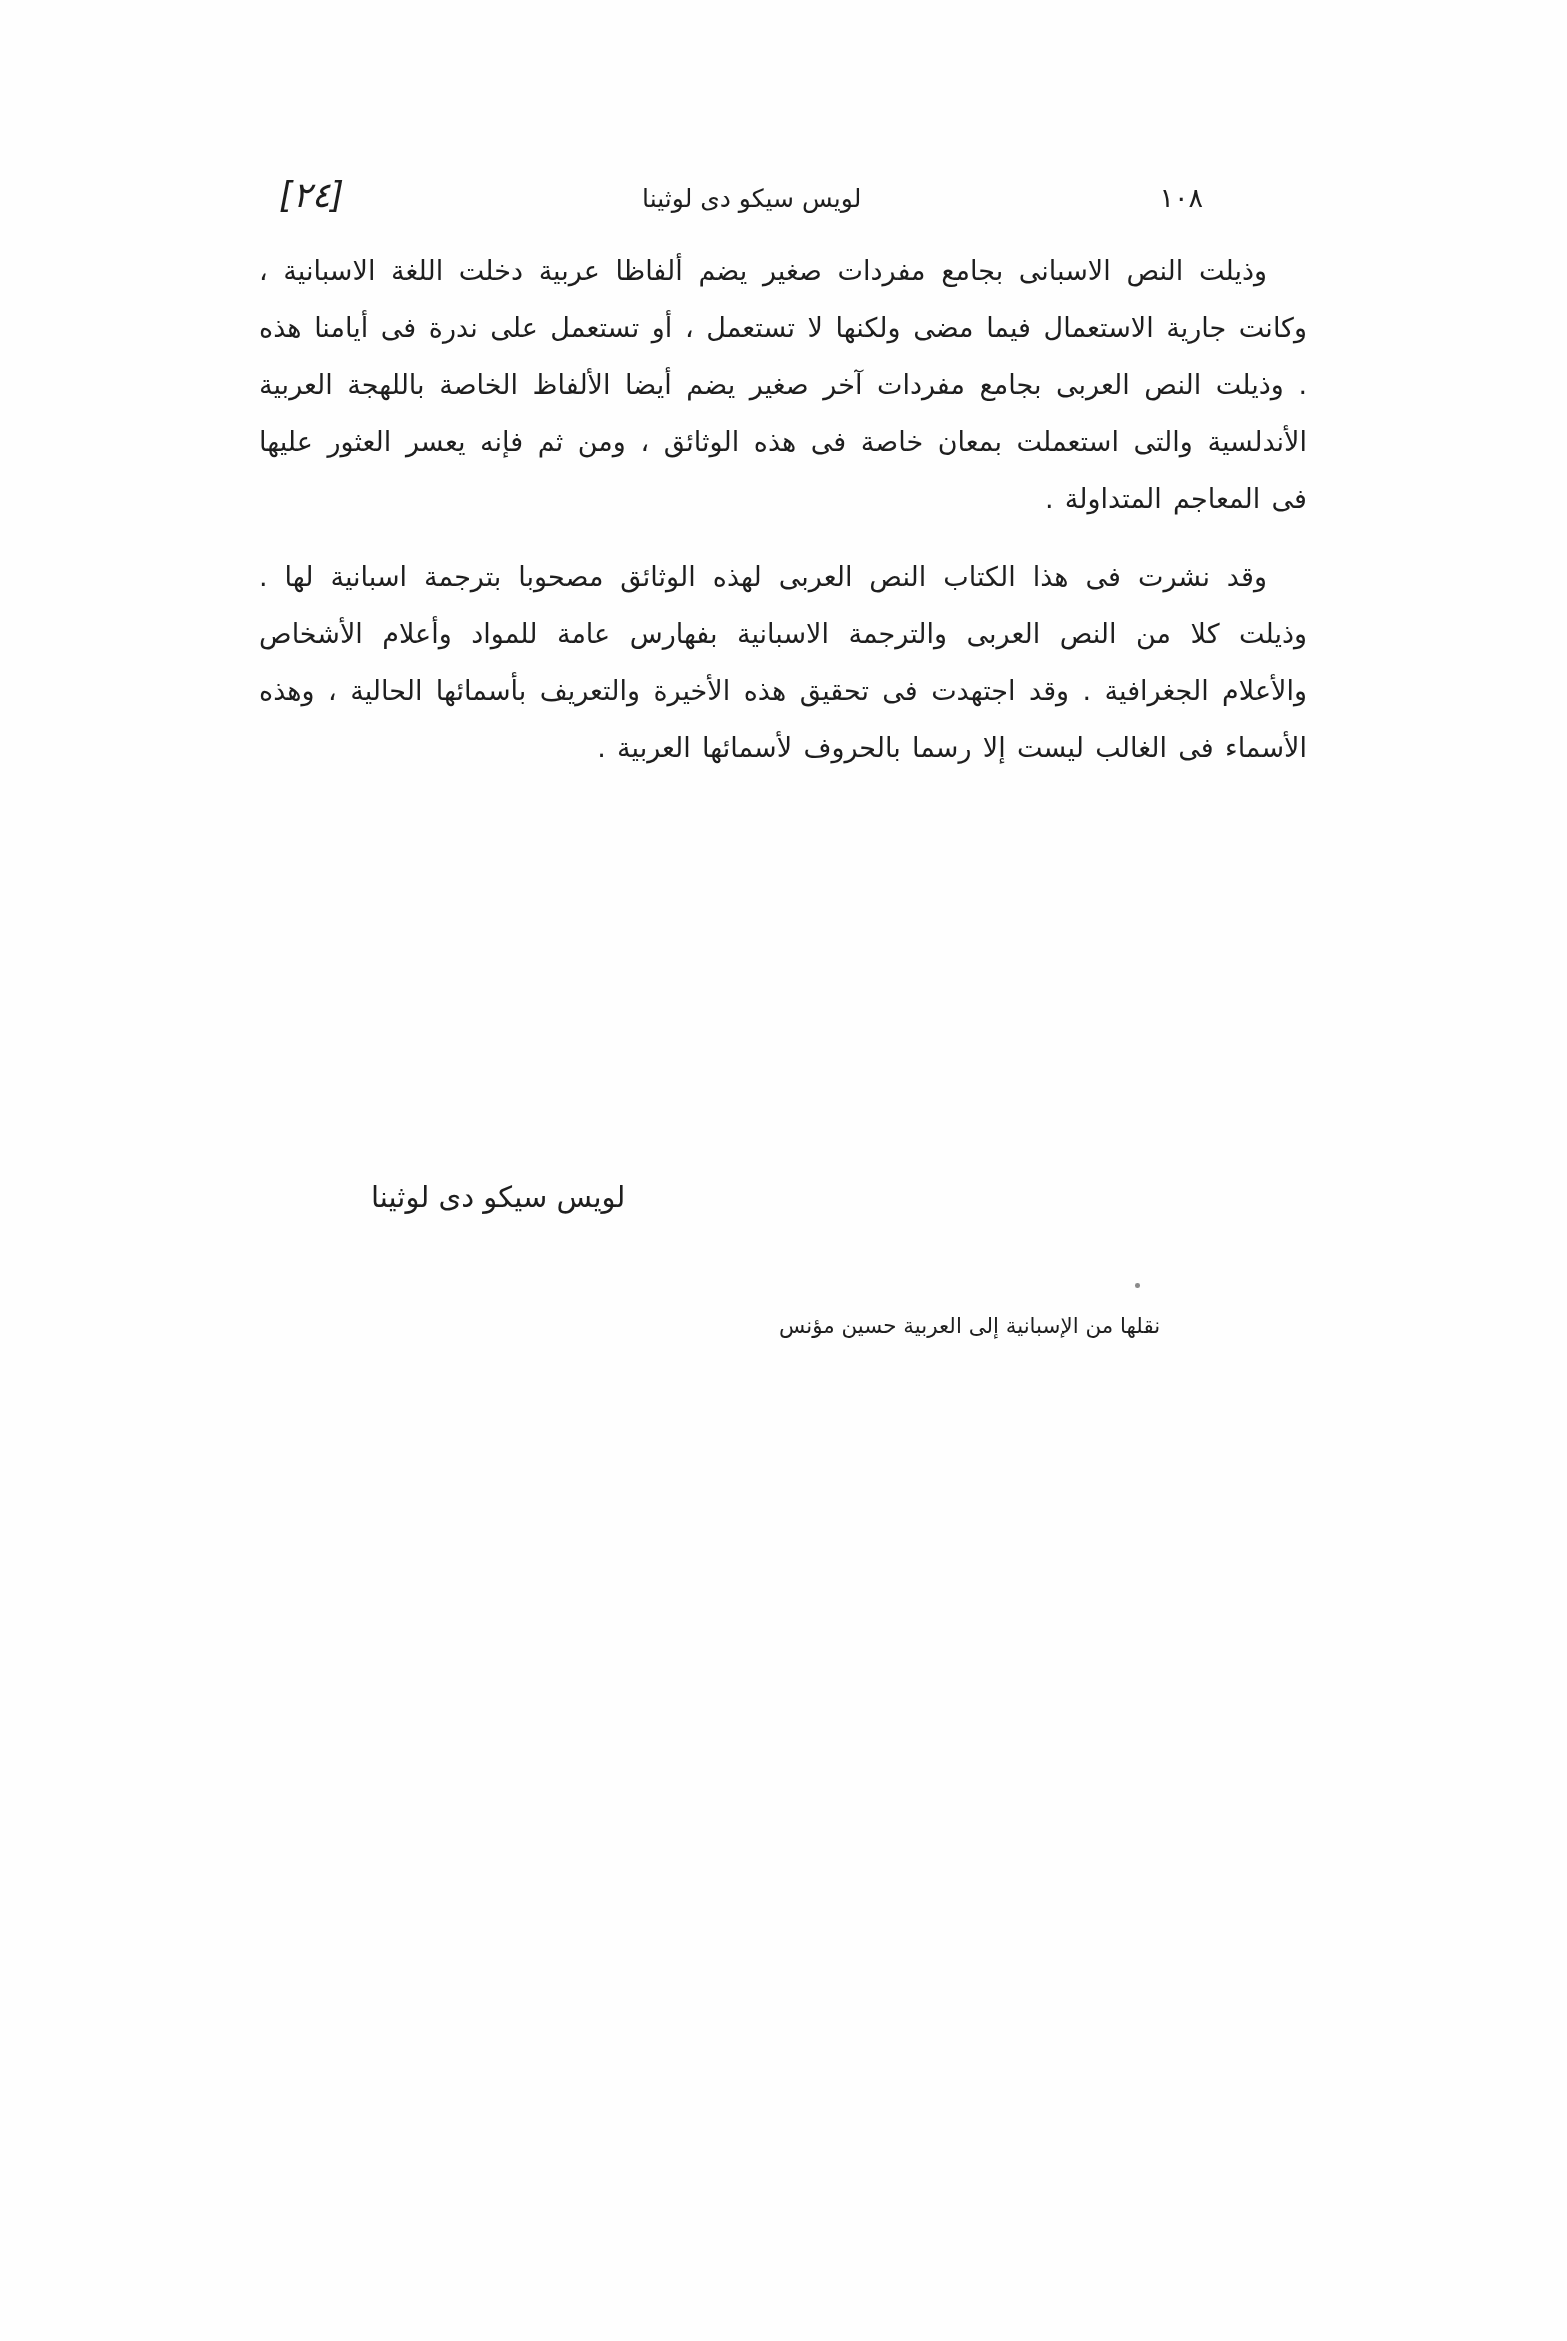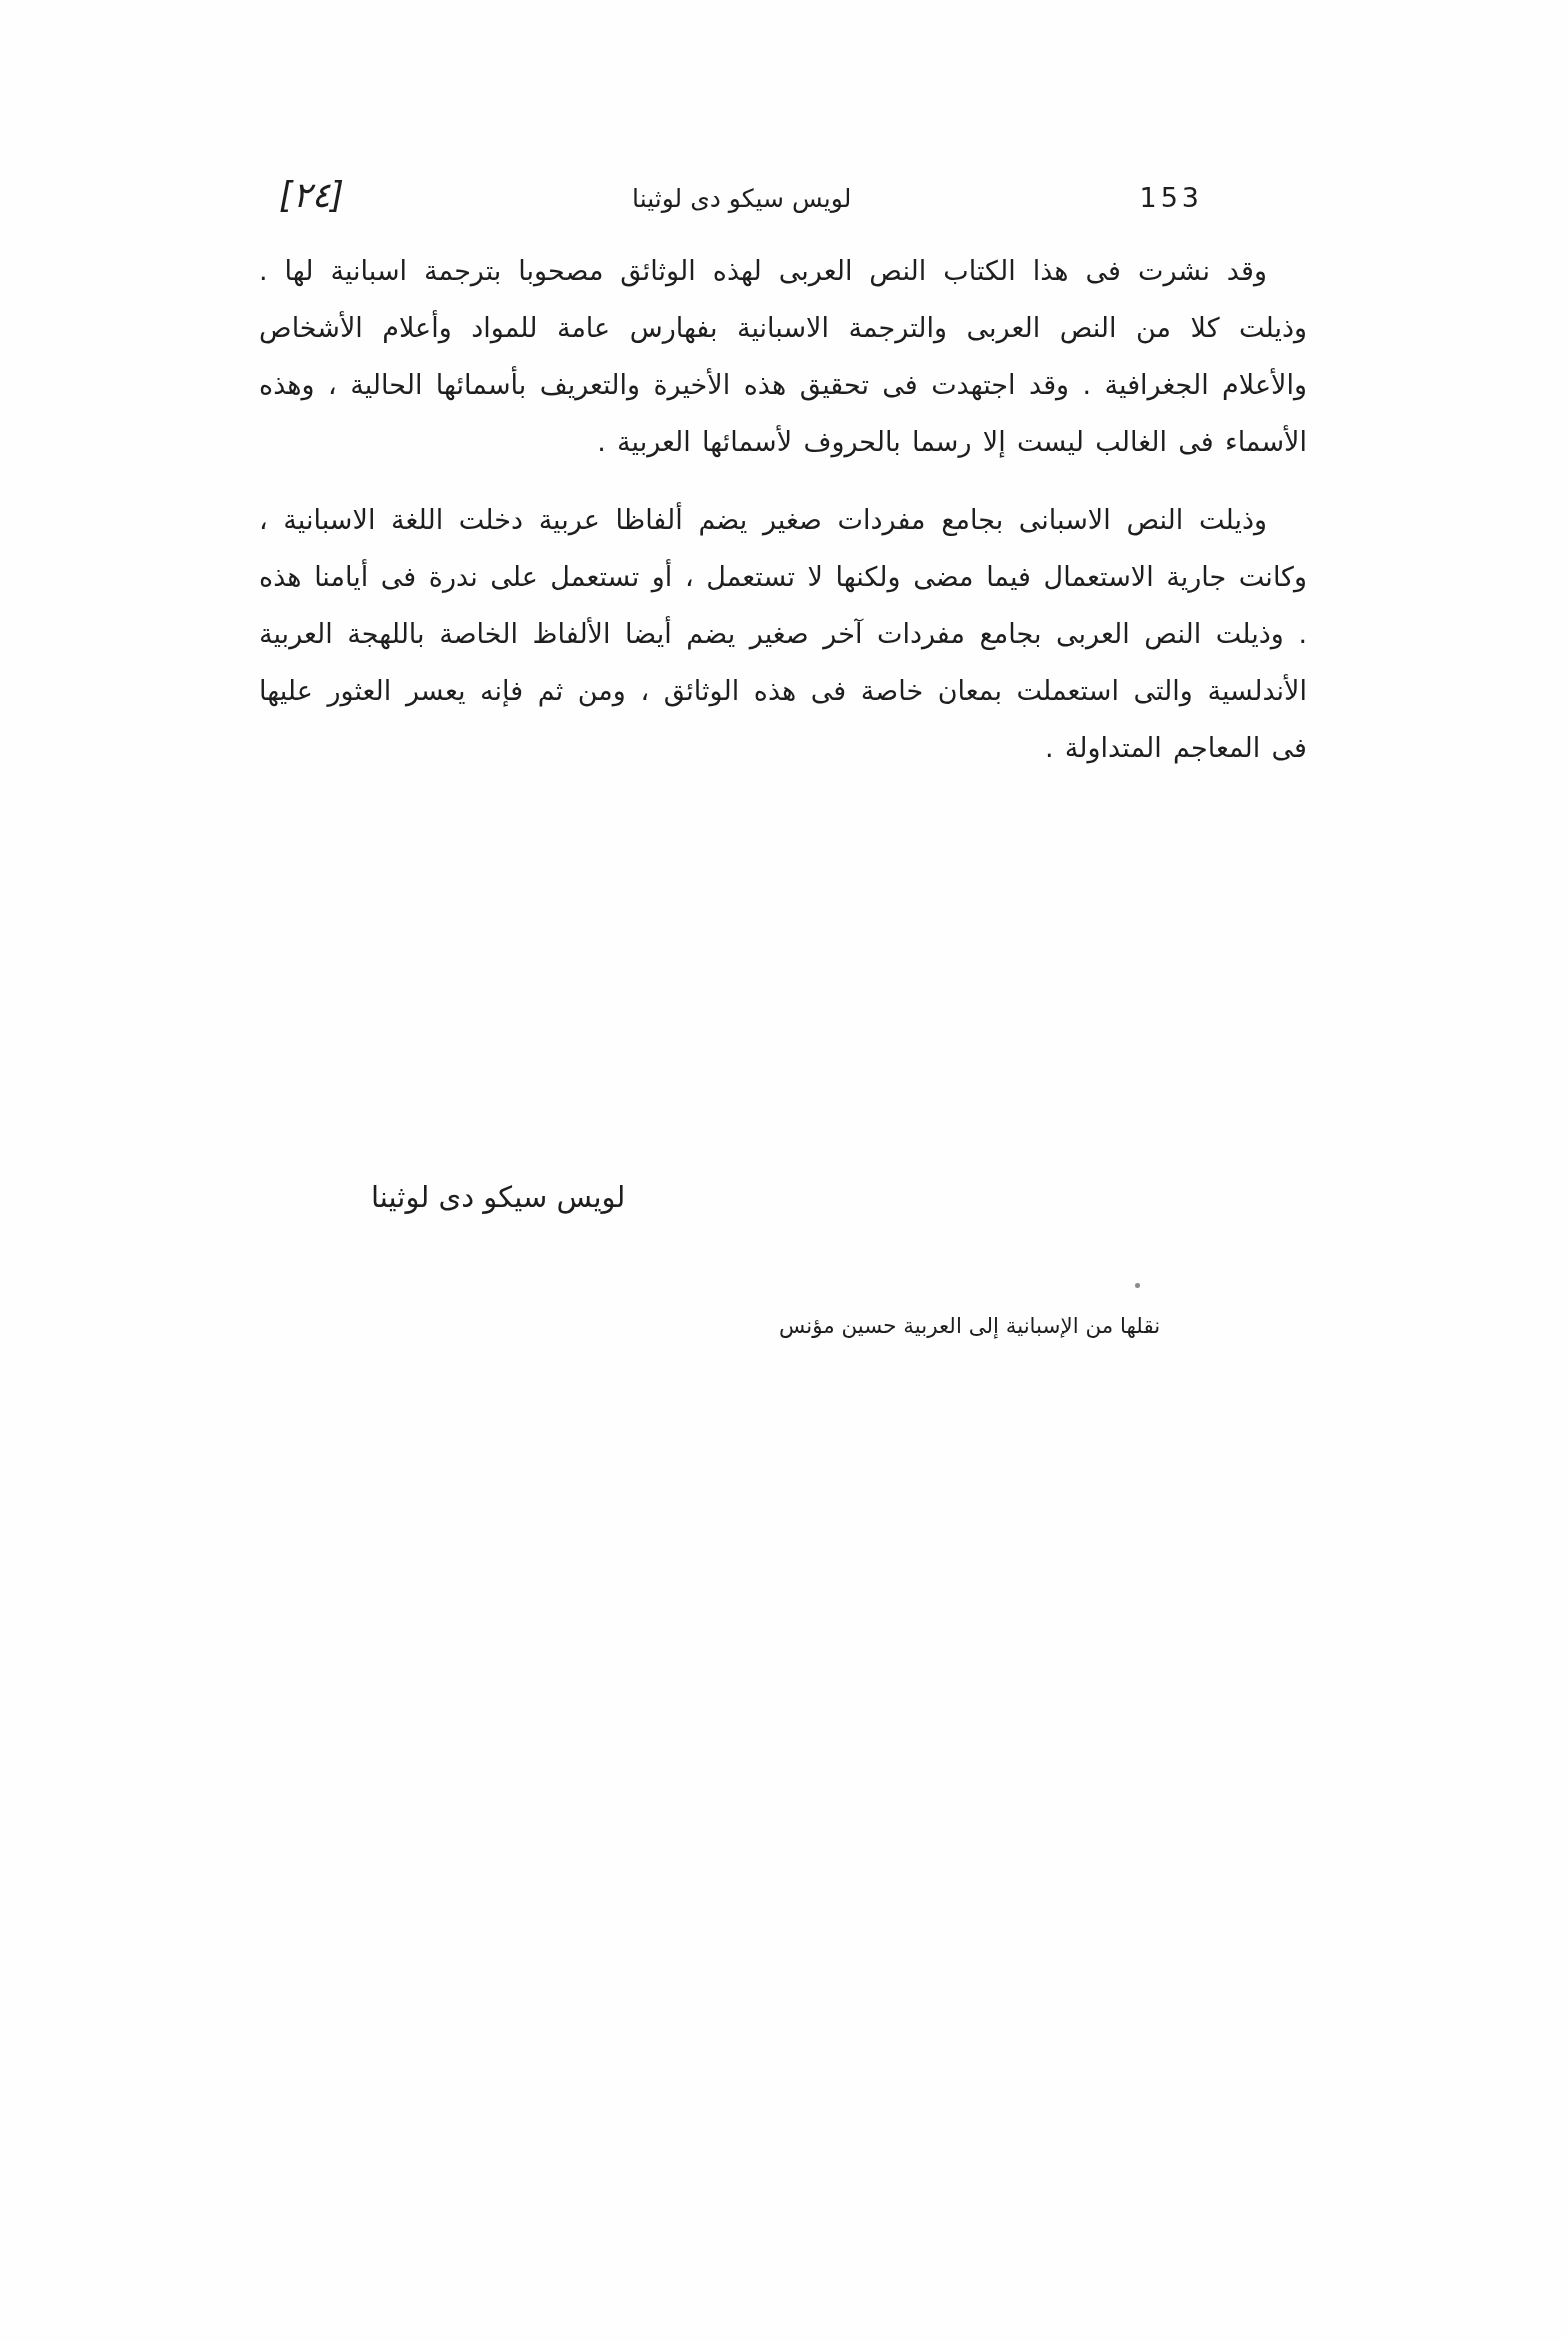--- a/index.html
+++ b/index.html
@@ -82,28 +82,28 @@
     border-radius: 50%;
     background: #8a8a8a;
   }
 </style>
 </head>
 <body>
 
 <div class="page">
 
   <header class="page-header">
-    <span class="page-number">153</span>
+    <span class="page-number">١٠٨</span>
     <span class="running-title">لويس سيكو دى لوثينا</span>
     <span class="bracket-ref">[٢٤]</span>
   </header>
 
   <main class="body-text">
+    <p>وذيلت النص الاسبانى بجامع مفردات صغير يضم ألفاظا عربية دخلت اللغة الاسبانية ، وكانت جارية الاستعمال فيما مضى ولكنها لا تستعمل ، أو تستعمل على ندرة فى أيامنا هذه . وذيلت النص العربى بجامع مفردات آخر صغير يضم أيضا الألفاظ الخاصة باللهجة العربية الأندلسية والتى استعملت بمعان خاصة فى هذه الوثائق ، ومن ثم فإنه يعسر العثور عليها فى المعاجم المتداولة .</p>
     <p>وقد نشرت فى هذا الكتاب النص العربى لهذه الوثائق مصحوبا بترجمة اسبانية لها . وذيلت كلا من النص العربى والترجمة الاسبانية بفهارس عامة للمواد وأعلام الأشخاص والأعلام الجغرافية . وقد اجتهدت فى تحقيق هذه الأخيرة والتعريف بأسمائها الحالية ، وهذه الأسماء فى الغالب ليست إلا رسما بالحروف لأسمائها العربية .</p>
-    <p>وذيلت النص الاسبانى بجامع مفردات صغير يضم ألفاظا عربية دخلت اللغة الاسبانية ، وكانت جارية الاستعمال فيما مضى ولكنها لا تستعمل ، أو تستعمل على ندرة فى أيامنا هذه . وذيلت النص العربى بجامع مفردات آخر صغير يضم أيضا الألفاظ الخاصة باللهجة العربية الأندلسية والتى استعملت بمعان خاصة فى هذه الوثائق ، ومن ثم فإنه يعسر العثور عليها فى المعاجم المتداولة .</p>
   </main>
 
   <div class="signature">لويس سيكو دى لوثينا</div>
 
   <span class="scan-speck"></span>
 
   <div class="translator-note">نقلها من الإسبانية إلى العربية حسين مؤنس</div>
 
 </div>
 

